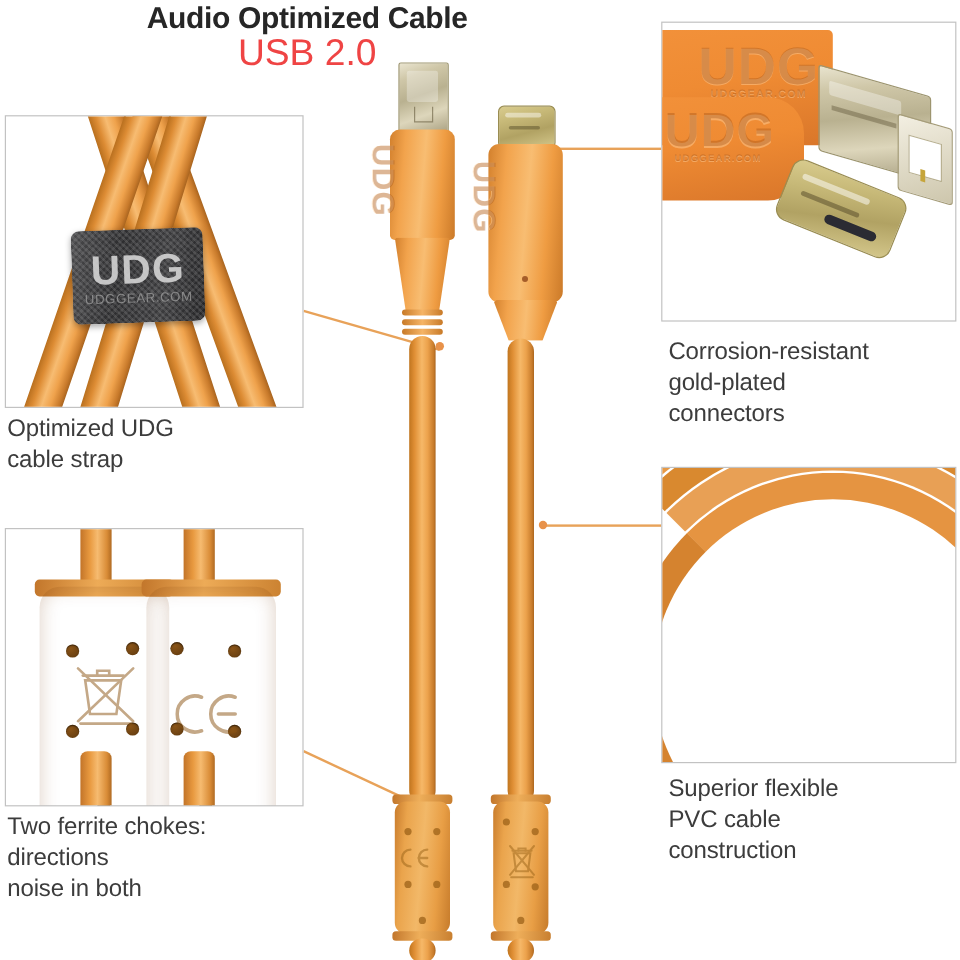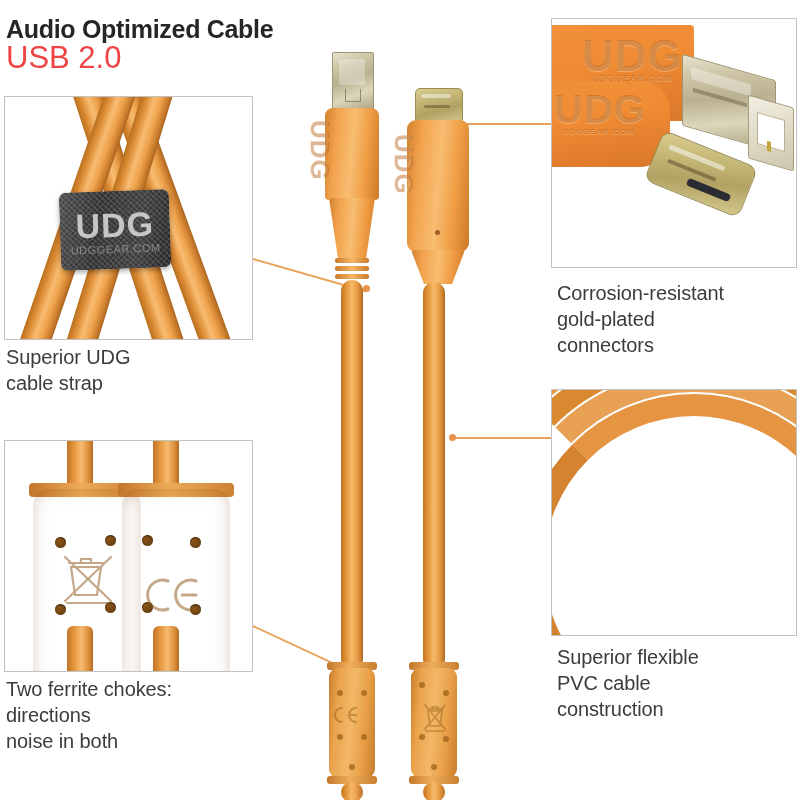--- a/index.html
+++ b/index.html
@@ -13,22 +13,23 @@
     position: relative;
     overflow: hidden;
     font-family: "Liberation Sans", sans-serif;
     color: #3a3a3a;
   }
 
   
   #header {
     position: absolute;
     left: 6px;
-    top: 14px;
+    top: 0;
     width: 500px;
+    text-align: center;
   }
   #title-main {
     font-size: 25px;
     font-weight: bold;
     letter-spacing: -0.3px;
     color: #262626;
     line-height: 30px;
   }
   #title-sub {
     font-size: 31px;
@@ -261,21 +262,21 @@
     <div class="strap-cable" id="sc4"></div>
     <div class="strap-cable" id="sc1"></div>
     <div class="strap-cable" id="sc2"></div>
     <div id="strap-band">
       <div id="strap-logo">UDG</div>
       <div id="strap-url">UDGGEAR.COM</div>
     </div>
   </div>
 </div>
 <div class="caption" id="cap-strap">
-  <span class="line">Superior UDG</span>
+  <span class="line">Optimized UDG</span>
   <span class="line">cable strap</span>
 </div>
 
 <div class="panel" id="panel-ferrite">
   <div id="ferrite-art">
 
     <div class="fz-lead" style="left:62px; top:-8px;"></div>
     <div class="fz-lead" style="left:148px; top:-8px;"></div>
 
     <div class="fz-cap" style="left:24px; top:42px;"></div>

